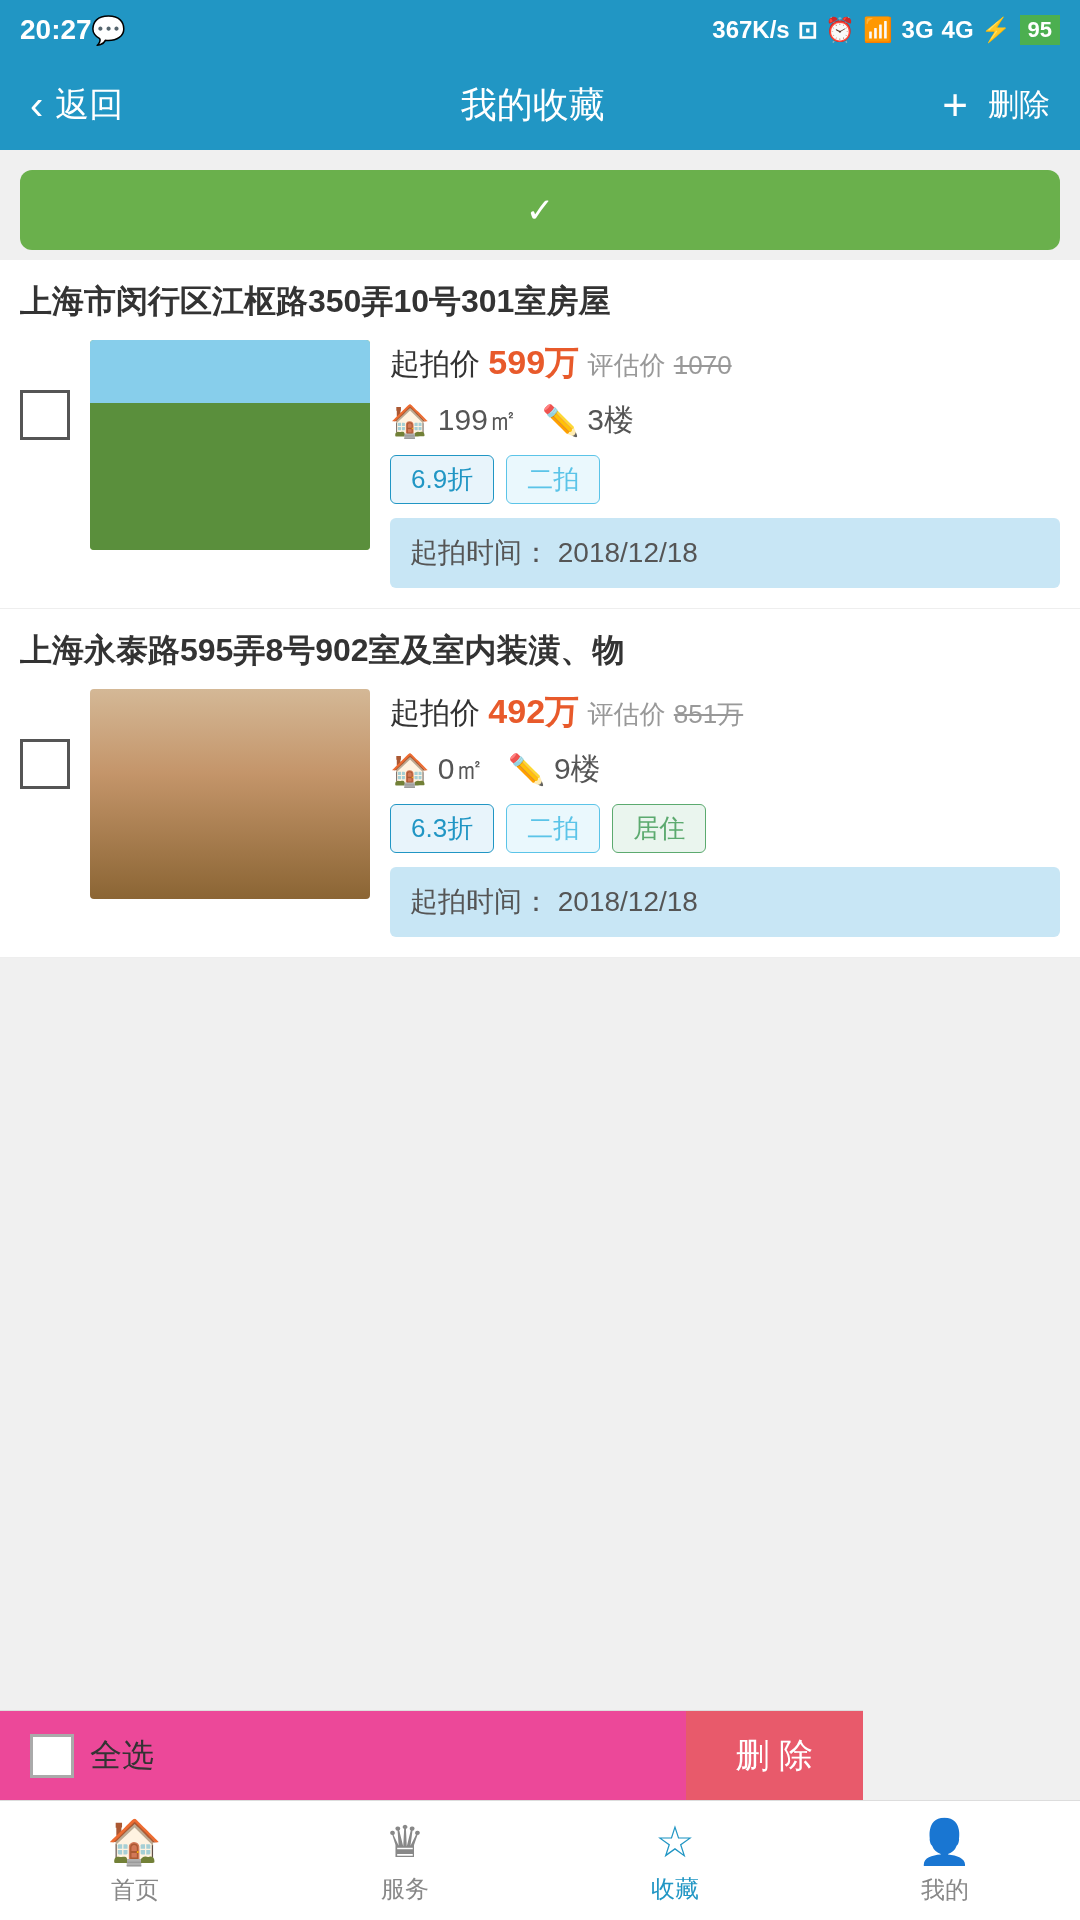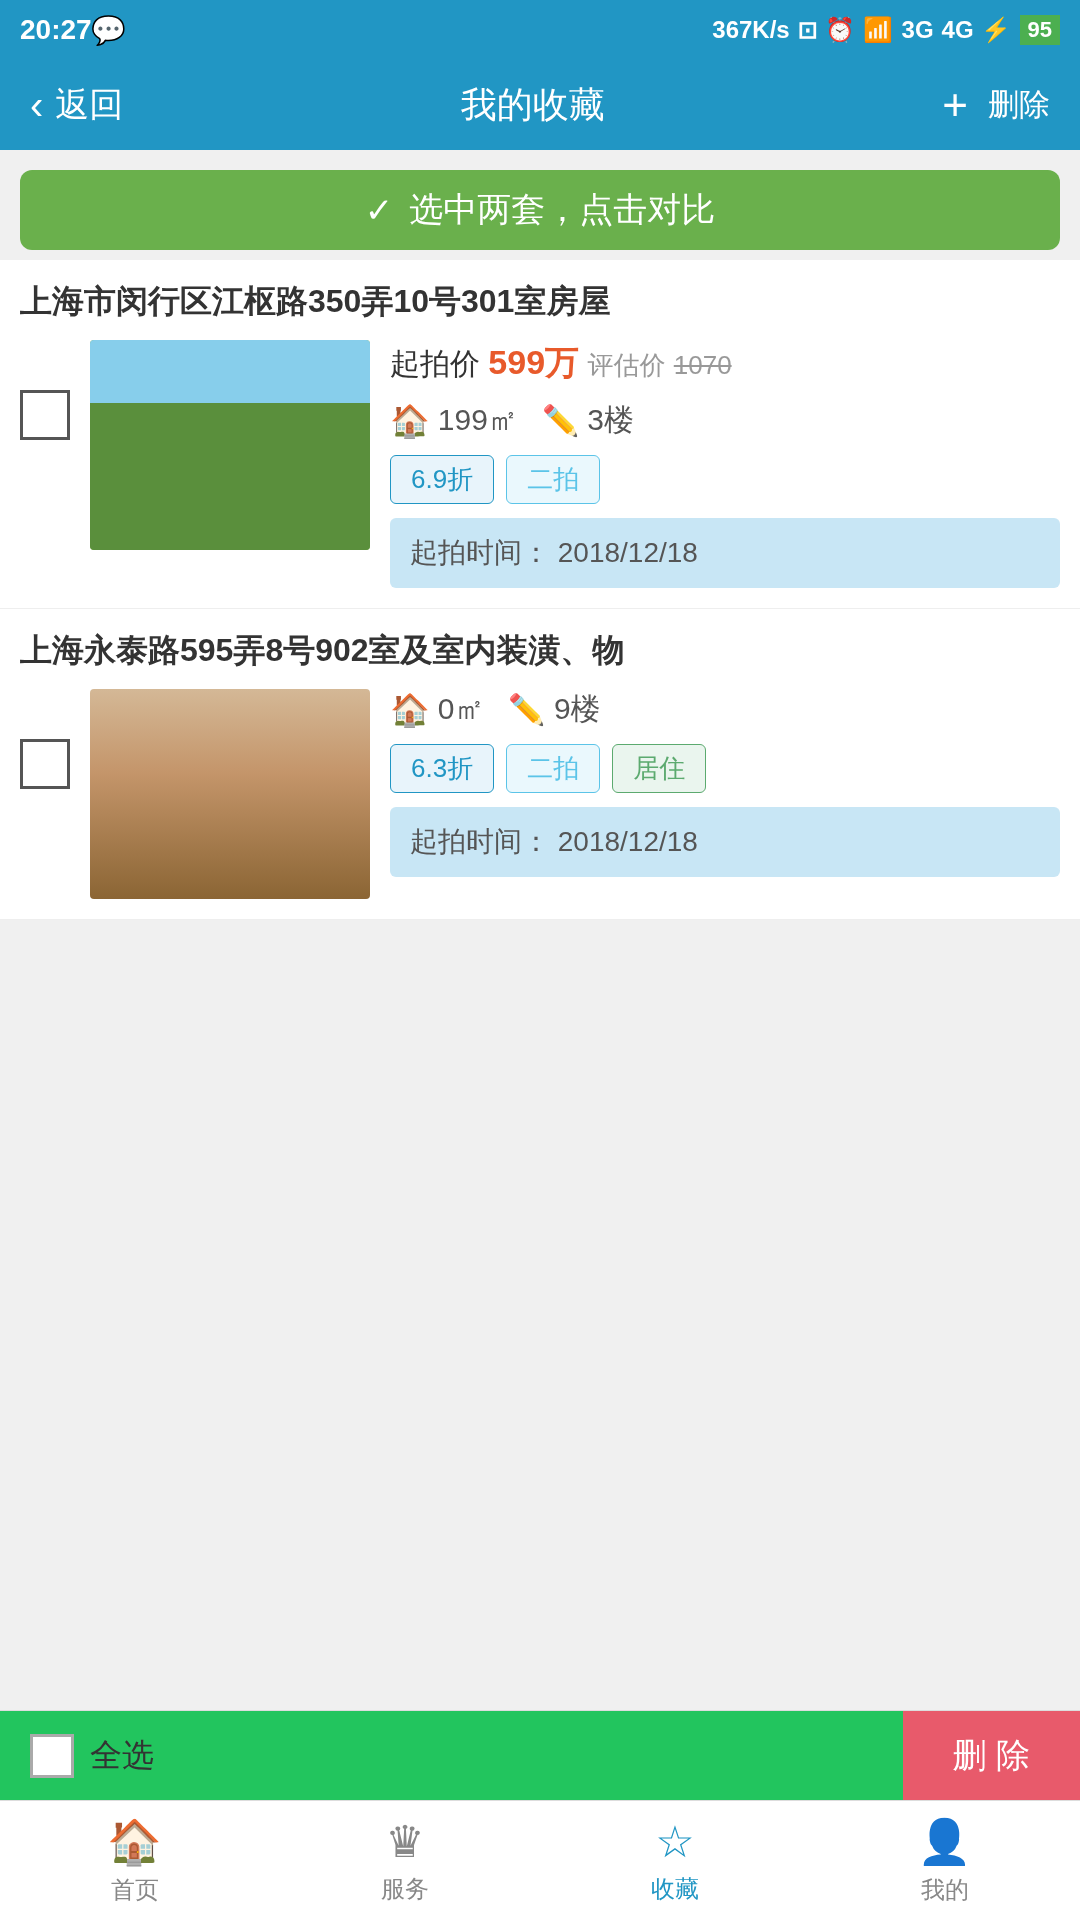--- a/index.html
+++ b/index.html
@@ -158,23 +158,23 @@
     .empty-area {
       height: 500px;
       background: #f0f0f0;
     }
 
     
     .bottom-bar {
       position: fixed;
       bottom: 120px;
       left: 0;
-      width: 1080px;
+      width: 863px;
       height: 90px;
-      background: #22c55e;
+      background: #ec4899;
       display: flex;
       align-items: center;
       justify-content: space-between;
       border-top: 1px solid #ddd;
     }
     .select-all {
       display: flex;
       align-items: center;
       gap: 16px;
       padding-left: 30px;
@@ -268,21 +268,20 @@
   </div>
   <div class="header-title">我的收藏</div>
   <div class="header-actions">
     <span class="header-add">+</span>
     <span class="header-delete">删除</span>
   </div>
 </div>
 
 <div class="compare-banner">
   <span>✓</span>
-  <span>选中两套，点击对比</span>
 </div>
 
 <div class="content">
 
   <div class="listing-item">
     <div class="listing-title">上海市闵行区江枢路350弄10号301室房屋</div>
     <div class="listing-body">
       <div class="listing-checkbox"></div>
       <div class="listing-image">
         <div class="img-sim-garden"></div>
@@ -317,20 +316,26 @@
   </div>
 
   <div class="listing-item">
     <div class="listing-title">上海永泰路595弄8号902室及室内装潢、物</div>
     <div class="listing-body">
       <div class="listing-checkbox"></div>
       <div class="listing-image indoor">
         <div class="img-sim-indoor"></div>
       </div>
       <div class="listing-info">
+        <div class="price-row">
+          <span>起拍价</span>
+          <span style="color:#e85a2b;font-weight:bold;font-size:34px;">492万</span>
+          <span style="color:#999;font-size:26px;">评估价</span>
+          <span style="color:#999;text-decoration:line-through;font-size:26px;">851万</span>
+        </div>
         <div class="meta-row">
           <div class="meta-item">
             <span style="font-size:32px;">🏠</span>
             <span>0㎡</span>
           </div>
           <div class="meta-item">
             <span>✏️</span>
             <span>9楼</span>
           </div>
         </div>

